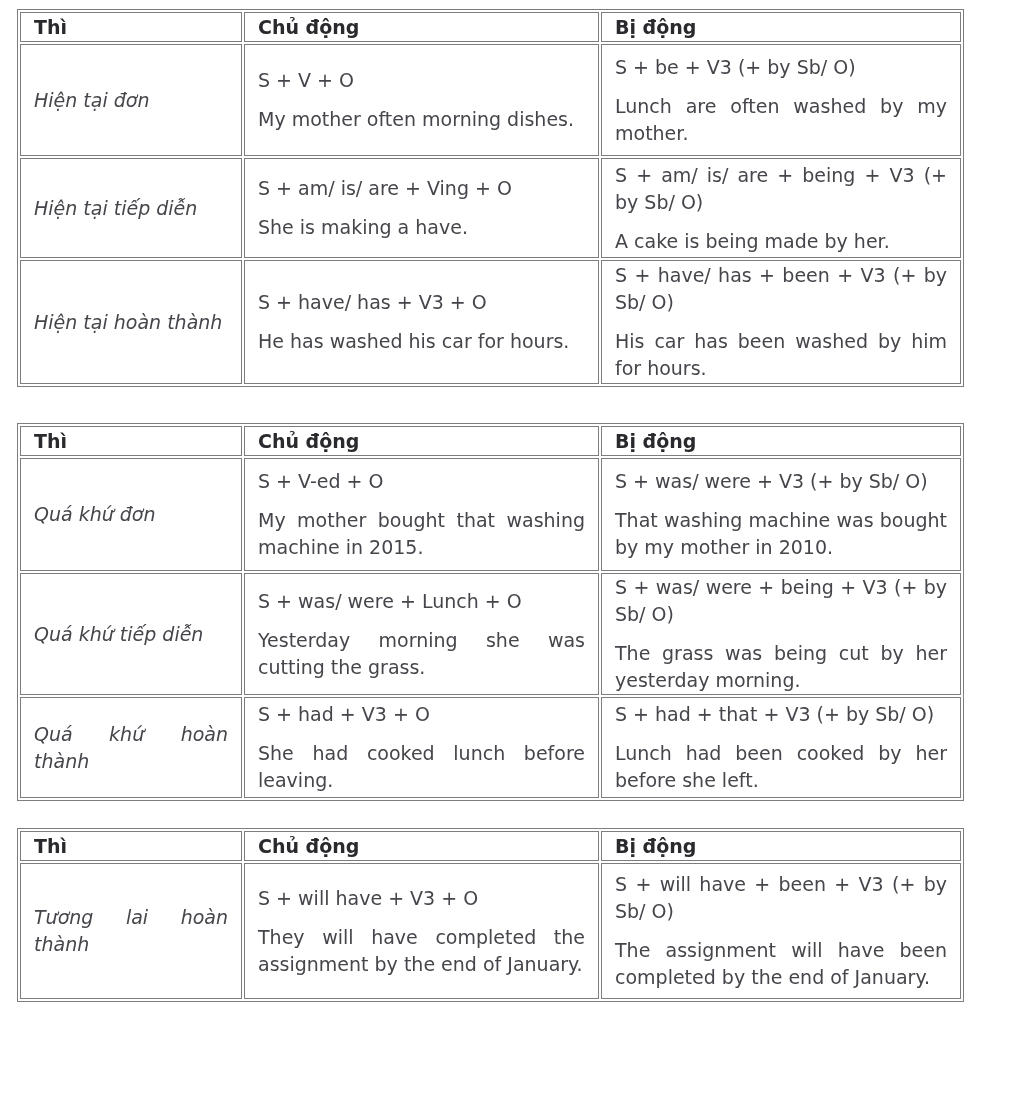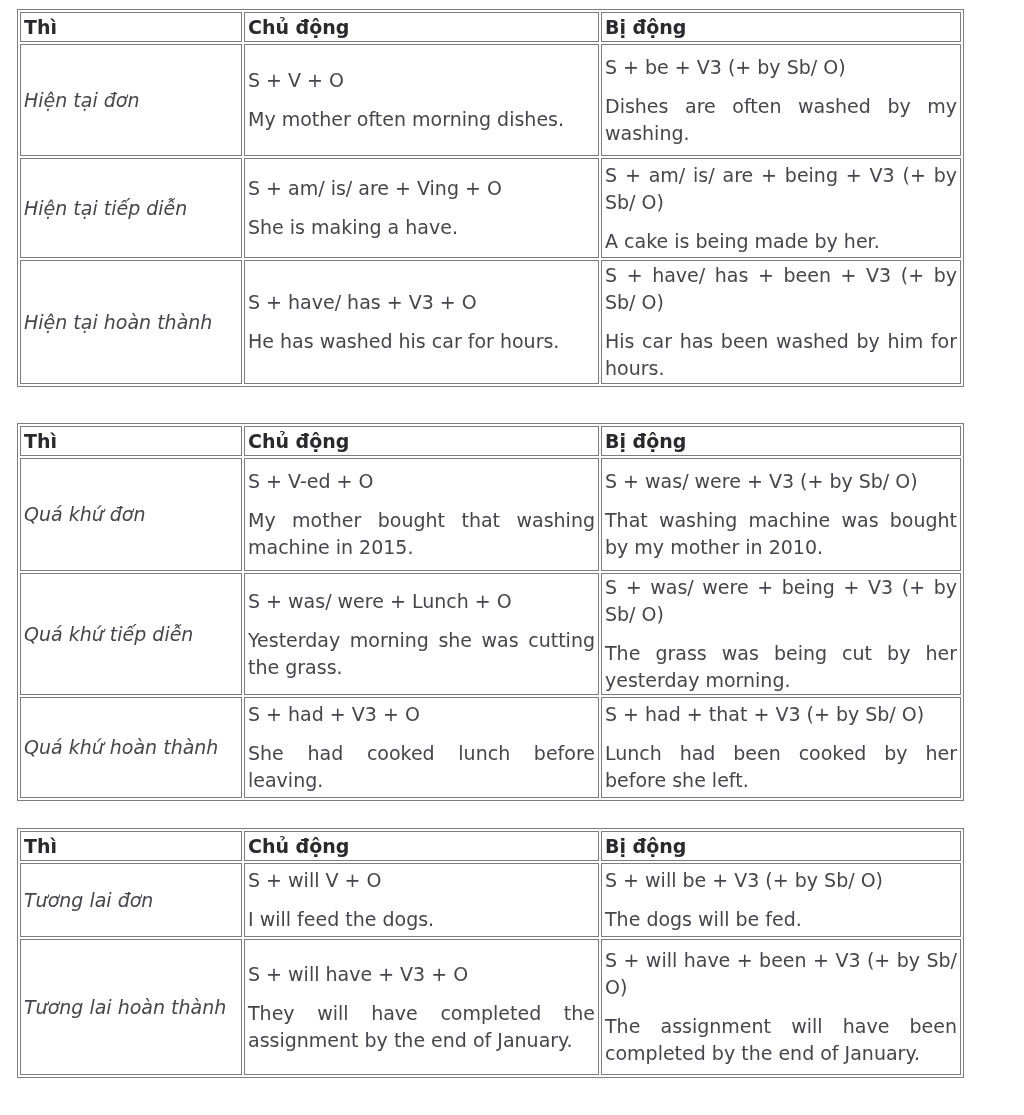--- a/index.html
+++ b/index.html
@@ -21,21 +21,21 @@
     border-spacing: 2px;
     border: 1px solid #7d7d7d;
     width: 947px;
     background: #ffffff;
   }
   table.grammar col.c-tense   { width: 222px; }
   table.grammar col.c-active  { width: 355px; }
   table.grammar col.c-passive { width: 360px; }
   table.grammar th, table.grammar td {
     border: 1px solid #7d7d7d;
-    padding: 0 3px;
+    padding: 0 13px;
     vertical-align: middle;
     overflow: hidden;
   }
   table.grammar th {
     text-align: left;
     font-weight: bold;
     font-size: 19px;
     color: #2a2a2e;
     height: 28px;
   }
@@ -80,21 +80,21 @@
     </thead>
     <tbody>
       <tr class="r0">
         <td class="tense">Hiện tại đơn</td>
         <td>
           <p>S + V + O</p>
           <p>My mother often morning dishes.</p>
         </td>
         <td>
           <p>S + be + V3 (+ by Sb/ O)</p>
-          <p>Dishes are often washed by my washing.</p>
+          <p>Lunch are often washed by my mother.</p>
         </td>
       </tr>
       <tr class="r1">
         <td class="tense">Hiện tại tiếp diễn</td>
         <td>
           <p>S + am/ is/ are + Ving + O</p>
           <p>She is making a have.</p>
         </td>
         <td>
           <p>S + am/ is/ are +  being + V3 (+ by Sb/ O)</p>
@@ -172,31 +172,20 @@
         <col class="c-passive">
       </colgroup>
     <thead>
       <tr>
         <th>Thì</th>
         <th>Chủ động</th>
         <th>Bị động</th>
       </tr>
     </thead>
     <tbody>
-      <tr class="r0">
-        <td class="tense">Tương lai đơn</td>
-        <td>
-          <p>S + will V + O</p>
-          <p>I will feed the dogs.</p>
-        </td>
-        <td>
-          <p>S + will be + V3 (+ by Sb/ O)</p>
-          <p>The dogs will be fed.</p>
-        </td>
-      </tr>
       <tr class="r1">
         <td class="tense">Tương lai hoàn thành</td>
         <td>
           <p>S + will have + V3 + O</p>
           <p>They will have completed the assignment by the end of January.</p>
         </td>
         <td>
           <p>S + will have + been + V3 (+ by Sb/ O)</p>
           <p>The assignment will have been completed by the end of January.</p>
         </td>

